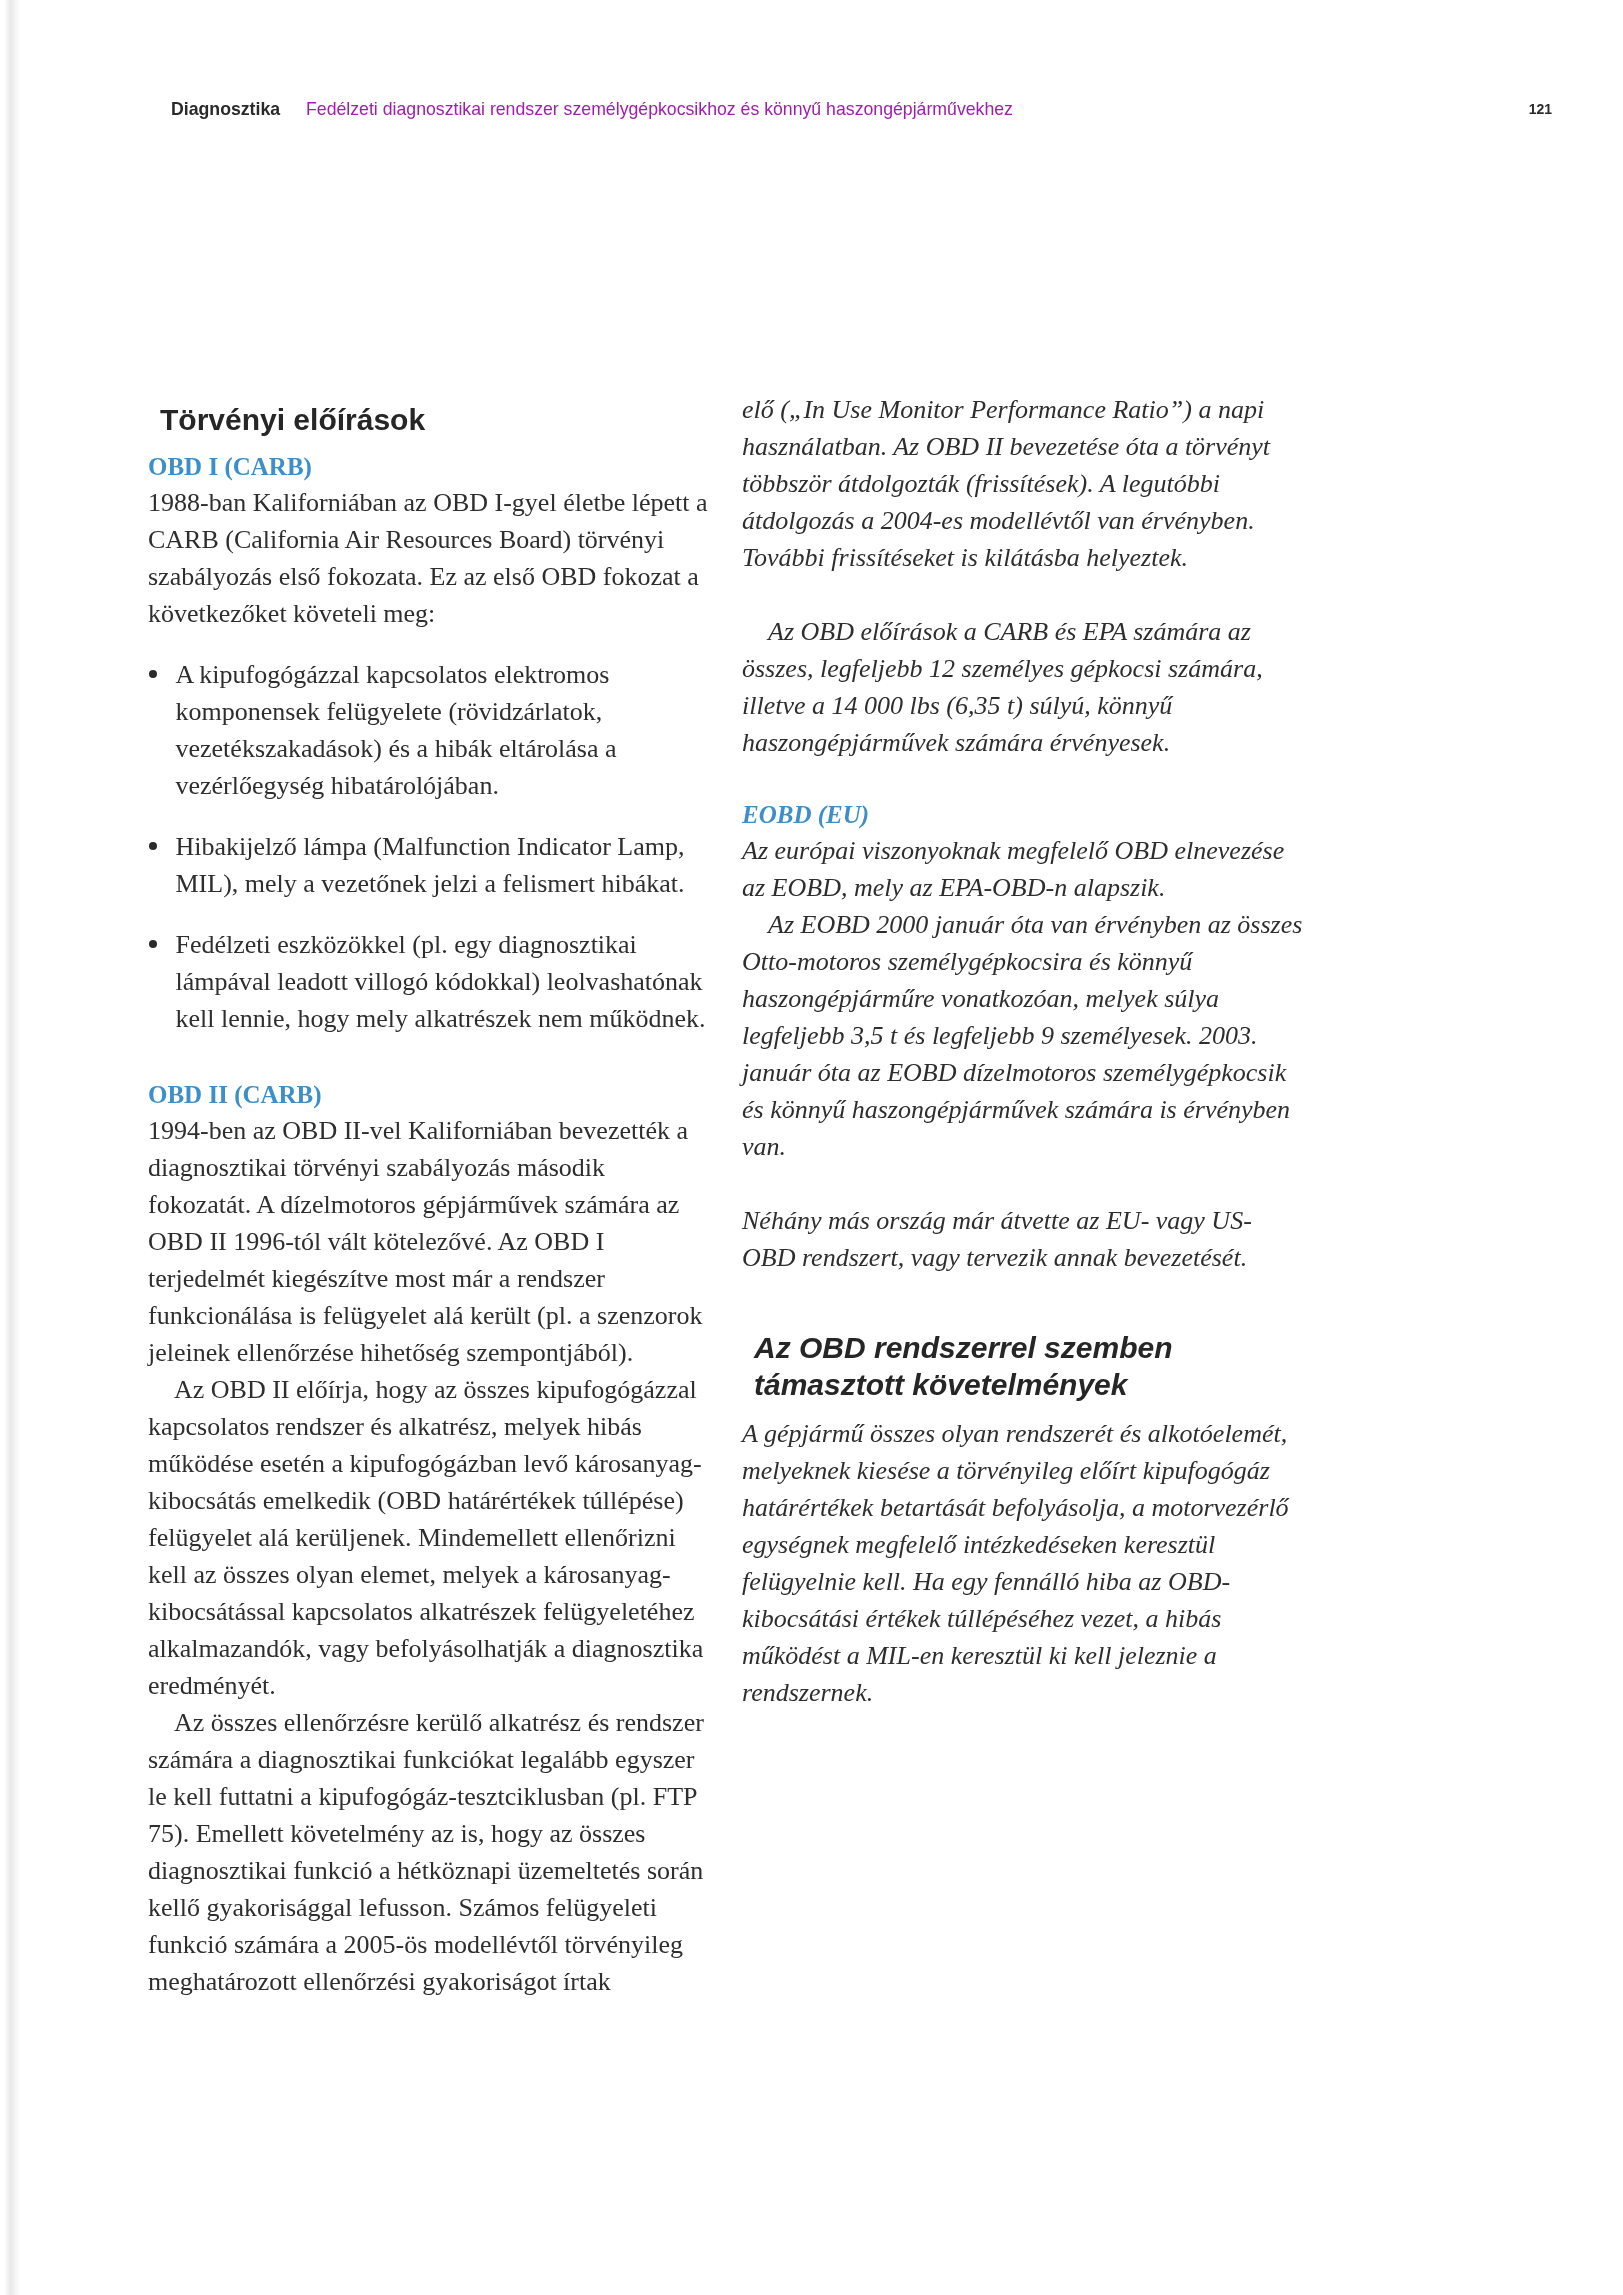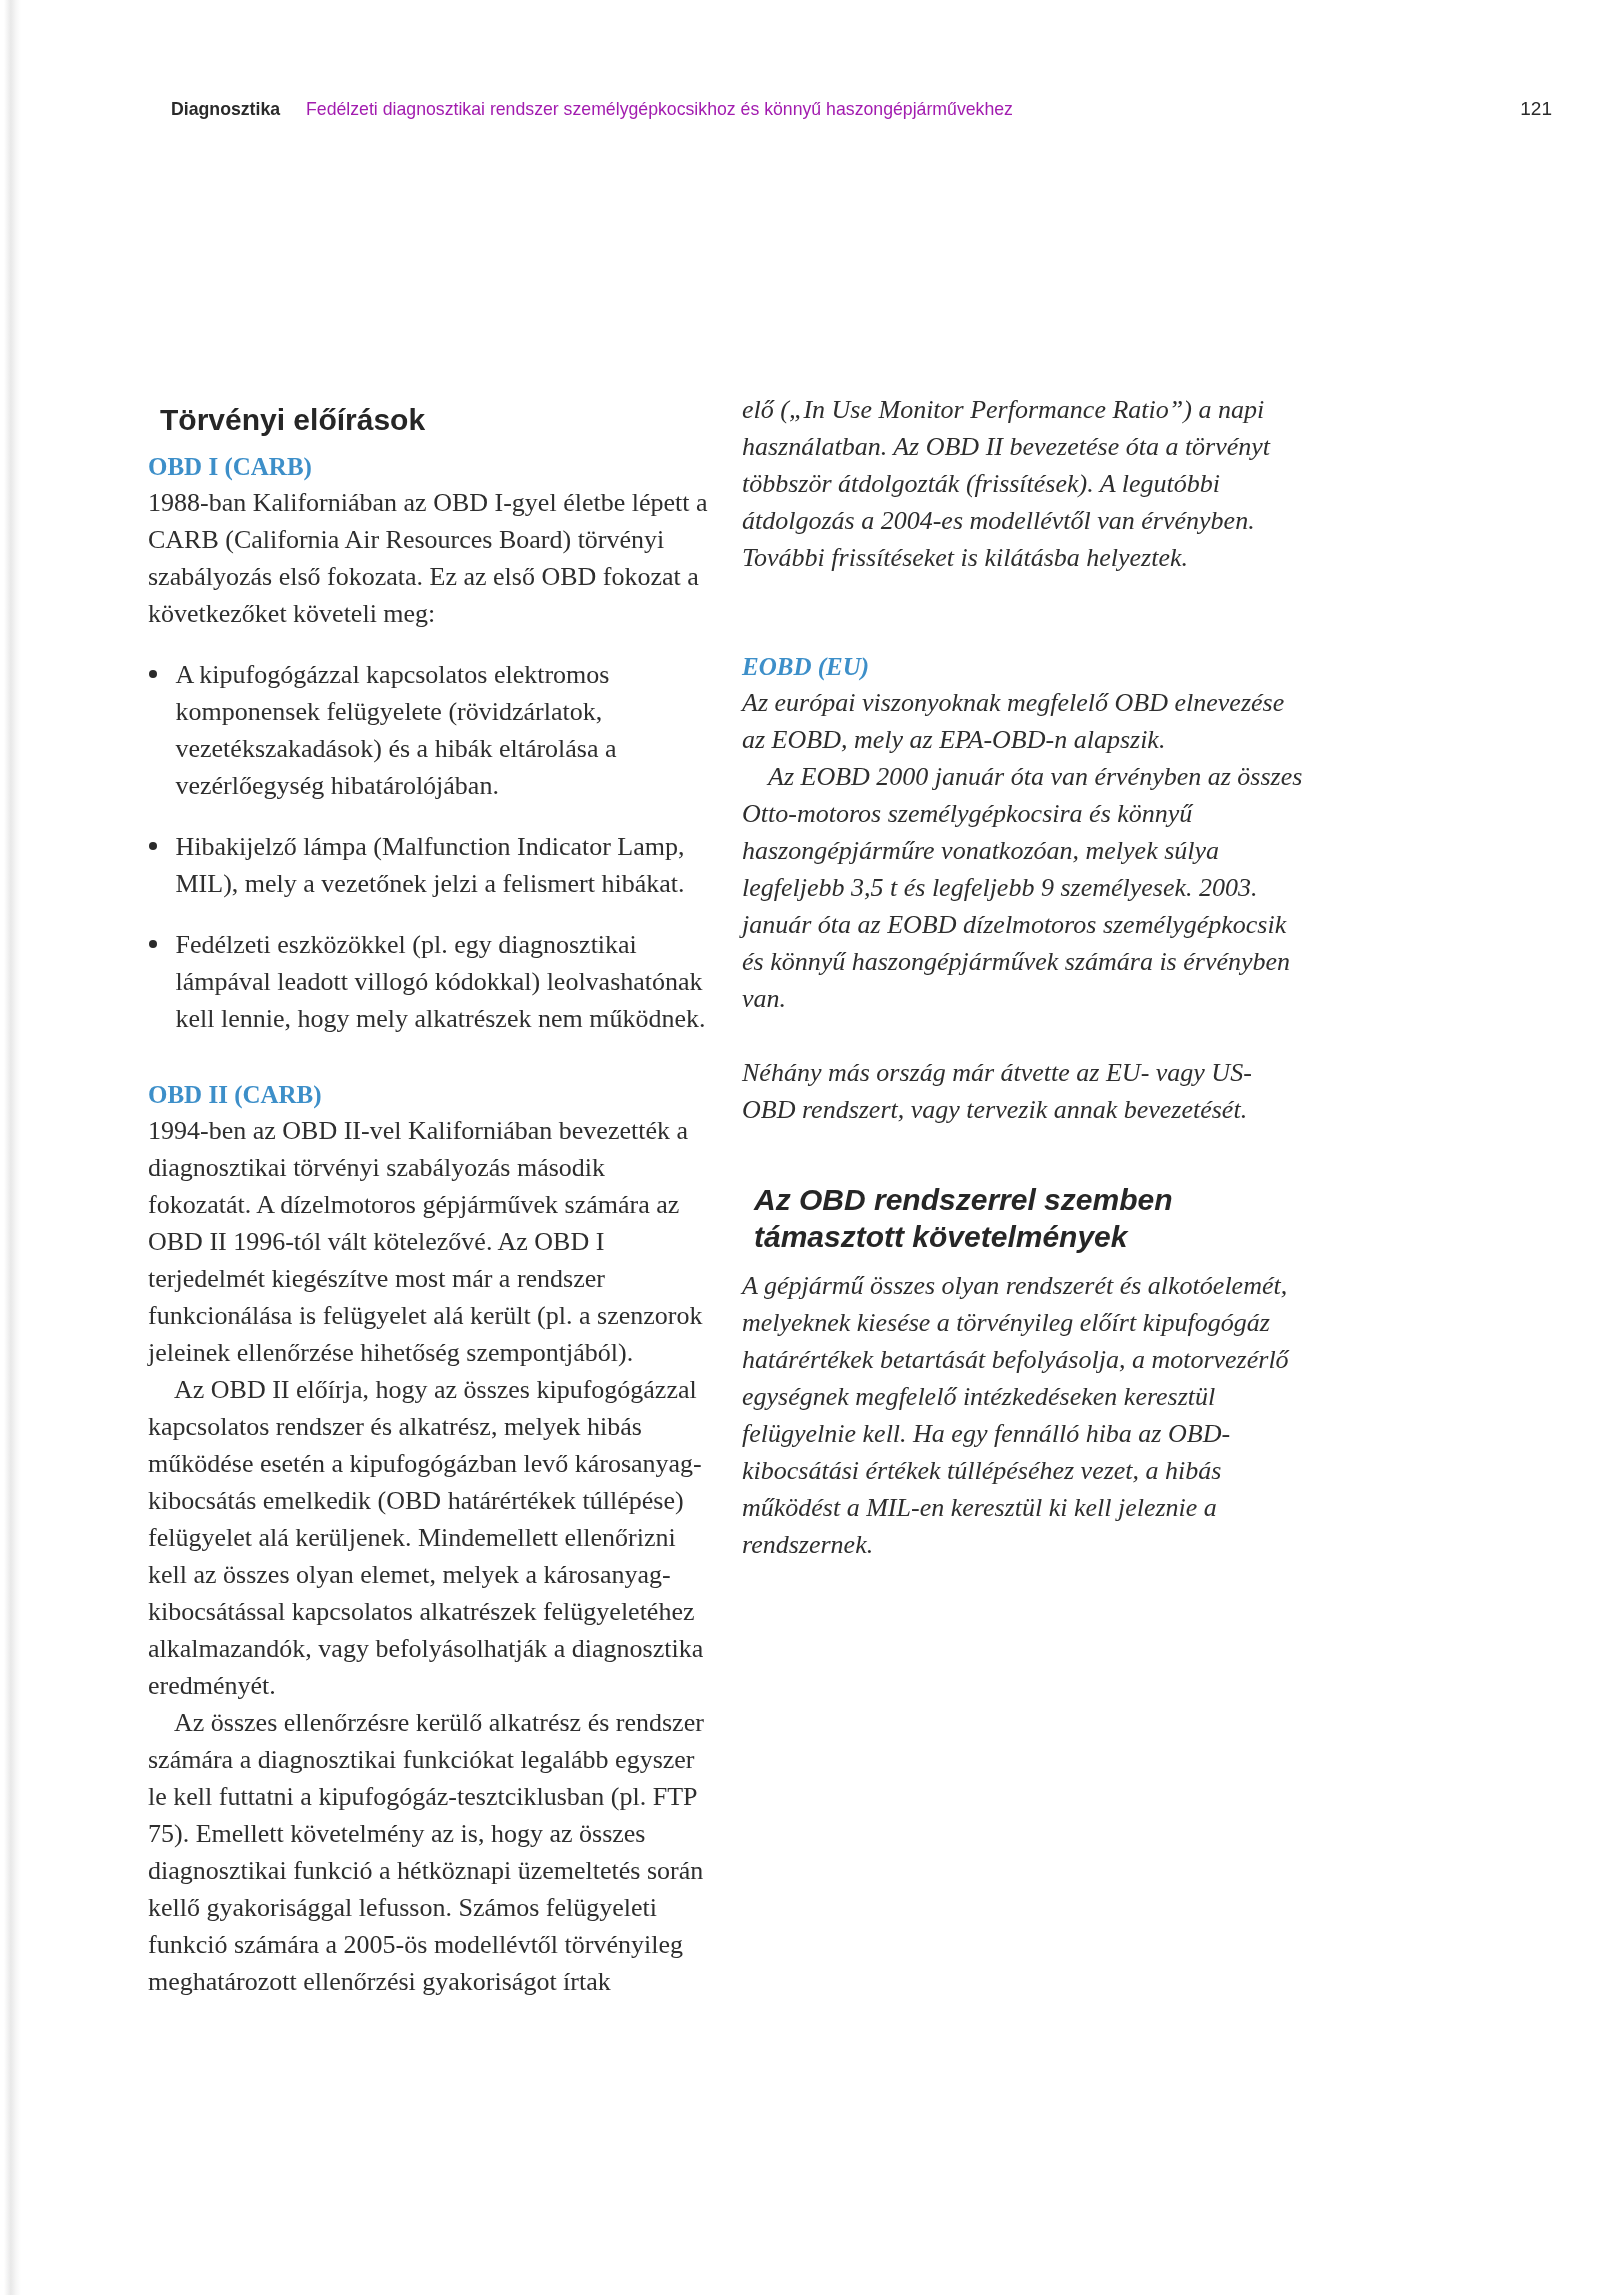--- a/index.html
+++ b/index.html
@@ -38,23 +38,23 @@
       color: #2a2a2a;
       margin-right: 21px;
     }
     .running-header .chapter {
       color: #a21caf;
     }
     .running-header .page-num {
       position: absolute;
       right: 0;
       top: 0;
-      font-weight: normal;
+      font-weight: bold;
       color: #2a2a2a;
-      font-size: 19px;
+      font-size: 14px;
     }
     .column {
       position: absolute;
       top: 389px;
       width: 563px;
       font-family: "Liberation Serif", serif;
       font-size: 26px;
       line-height: 37px;
       color: #2e2e2e;
     }
@@ -135,20 +135,21 @@
   <div class="gap-l"></div>
   <h2 class="h-sub">OBD II (CARB)</h2>
   <p>1994-ben az OBD II-vel Kaliforniában bevezették a diagnosztikai törvényi szabályozás második fokozatát. A dízelmotoros gépjárművek számára az OBD II 1996-tól vált kötelezővé. Az OBD I terjedelmét kiegészítve most már a rendszer funkcionálása is felügyelet alá került (pl. a szenzorok jeleinek ellenőrzése hihetőség szempontjából).</p>
   <p class="indent">Az OBD II előírja, hogy az összes kipufogógázzal kapcsolatos rendszer és alkatrész, melyek hibás működése esetén a kipufogógázban levő károsanyag-kibocsátás emelkedik (OBD határértékek túllépése) felügyelet alá kerüljenek. Mindemellett ellenőrizni kell az összes olyan elemet, melyek a károsanyag-kibocsátással kapcsolatos alkatrészek felügyeletéhez alkalmazandók, vagy befolyásolhatják a diagnosztika eredményét.</p>
   <p class="indent">Az összes ellenőrzésre kerülő alkatrész és rendszer számára a diagnosztikai funkciókat legalább egyszer le kell futtatni a kipufogógáz-tesztciklusban (pl. FTP 75). Emellett követelmény az is, hogy az összes diagnosztikai funkció a hétköznapi üzemeltetés során kellő gyakorisággal lefusson. Számos felügyeleti funkció számára a 2005-ös modellévtől törvényileg meghatározott ellenőrzési gyakoriságot írtak</p>
 </section>
 
 <section class="column col-right">
   <p>elő („In Use Monitor Performance Ratio”) a napi használatban. Az OBD II bevezetése óta a törvényt többször átdolgozták (frissítések). A legutóbbi átdolgozás a 2004-es modellévtől van érvényben. További frissítéseket is kilátásba helyeztek.</p>
   <div class="gap-m"></div>
+  <p class="indent">Az OBD előírások a CARB és EPA számára az összes, legfeljebb 12 személyes gépkocsi számára, illetve a 14 000 lbs (6,35 t) súlyú, könnyű haszongépjárművek számára érvényesek.</p>
   <div class="gap-m"></div>
   <h2 class="h-sub">EOBD (EU)</h2>
   <p>Az európai viszonyoknak megfelelő OBD elnevezése az EOBD, mely az EPA-OBD-n alapszik.</p>
   <p class="indent">Az EOBD 2000 január óta van érvényben az összes Otto-motoros személygépkocsira és könnyű haszongépjárműre vonatkozóan, melyek súlya legfeljebb 3,5 t és legfeljebb 9 személyesek. 2003. január óta az EOBD dízelmotoros személygépkocsik és könnyű haszongépjárművek számára is érvényben van.</p>
   <div class="gap-m"></div>
   <p>Néhány más ország már átvette az EU- vagy US-OBD rendszert, vagy tervezik annak bevezetését.</p>
   <div class="gap-l"></div>
   <h1 class="h-main">Az OBD rendszerrel szemben támasztott követelmények</h1>
   <p>A gépjármű összes olyan rendszerét és alkotóelemét, melyeknek kiesése a törvényileg előírt kipufogógáz határértékek betartását befolyásolja, a motorvezérlő egységnek megfelelő intézkedéseken keresztül felügyelnie kell. Ha egy fennálló hiba az OBD-kibocsátási értékek túllépéséhez vezet, a hibás működést a MIL-en keresztül ki kell jeleznie a rendszernek.</p>
 </section>

